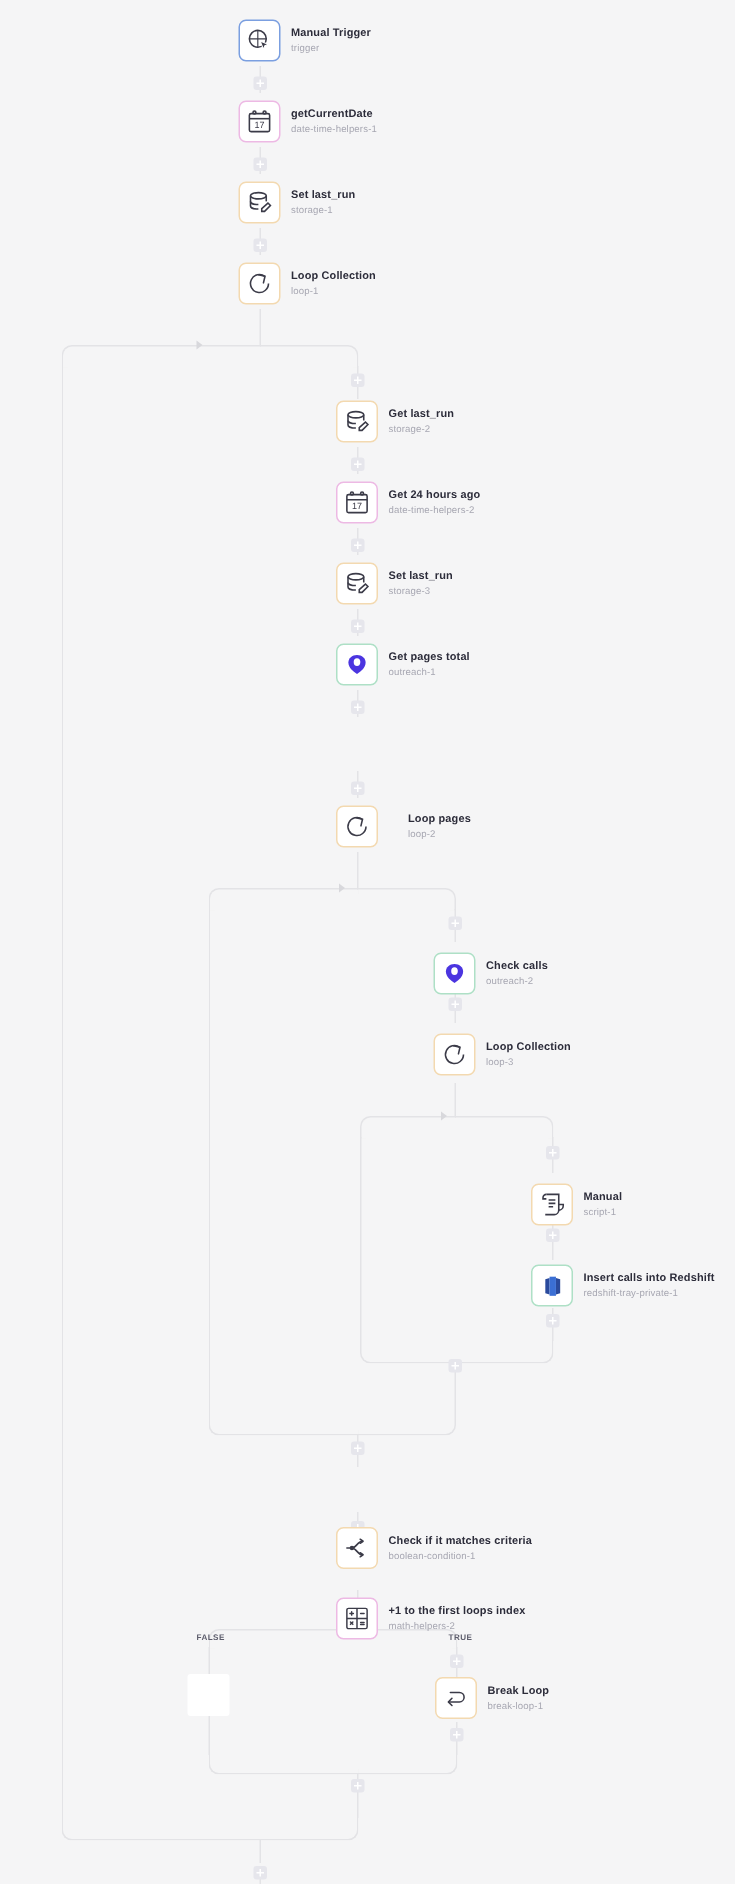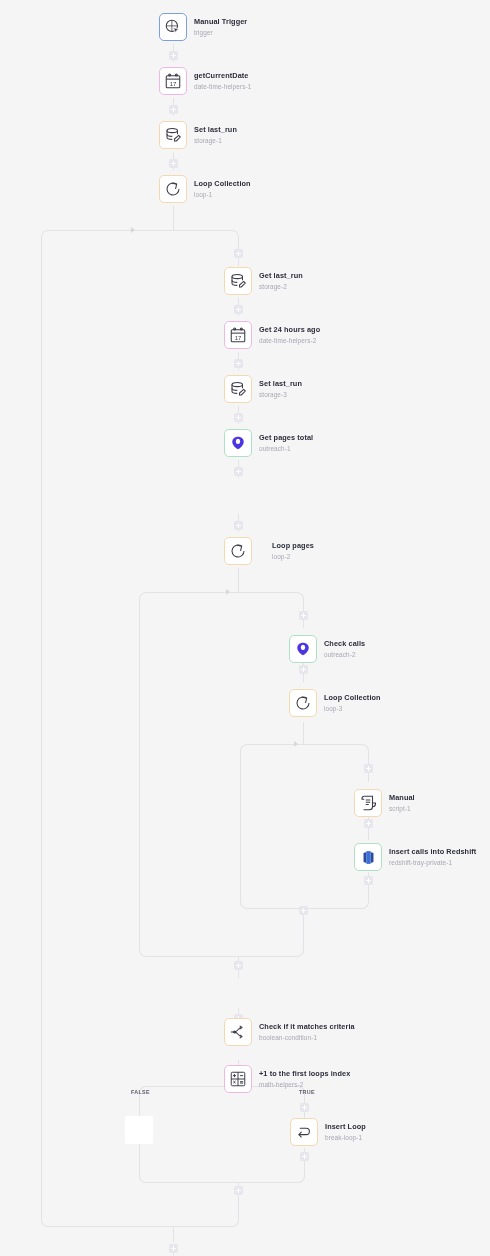--- a/index.html
+++ b/index.html
@@ -476,18 +476,18 @@
   <div class="node" style="left:290px; top:1118px;">
     <div class="node-box b-orange">
       <span>
         <svg width="18" height="18" viewBox="0 0 24 24" fill="none" stroke="#3b3b48" stroke-width="1.4">
           <path d="M5.5 15.5h9.5a4.2 4.2 0 0 0 0-8.4H7" stroke-linecap="round"></path>
           <path d="M8.4 12.2L5.2 15.5l3.2 3.2" stroke-linecap="round" stroke-linejoin="round"></path>
         </svg>
       </span>
     </div>
     <div class="node-text">
-      <div class="node-title">Insert Loop</div>
+      <div class="node-title">Break Loop</div>
       <div class="node-sub">break-loop-1</div>
     </div>
   </div>
 
 </div>
 
 </body></html>

